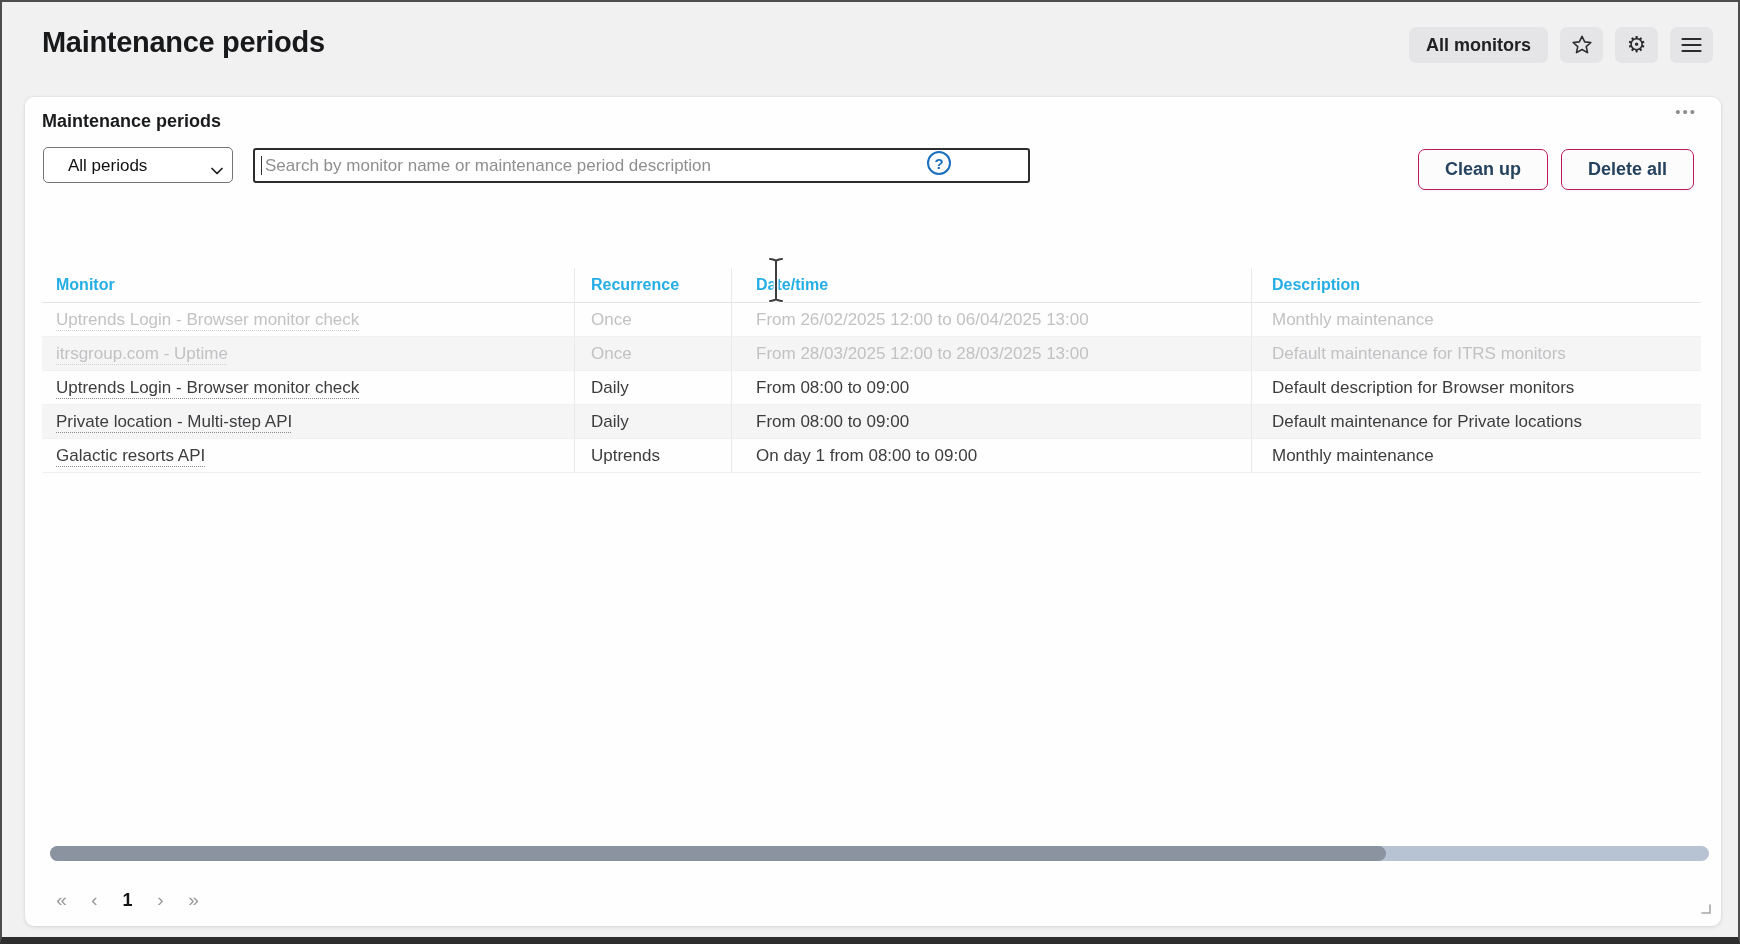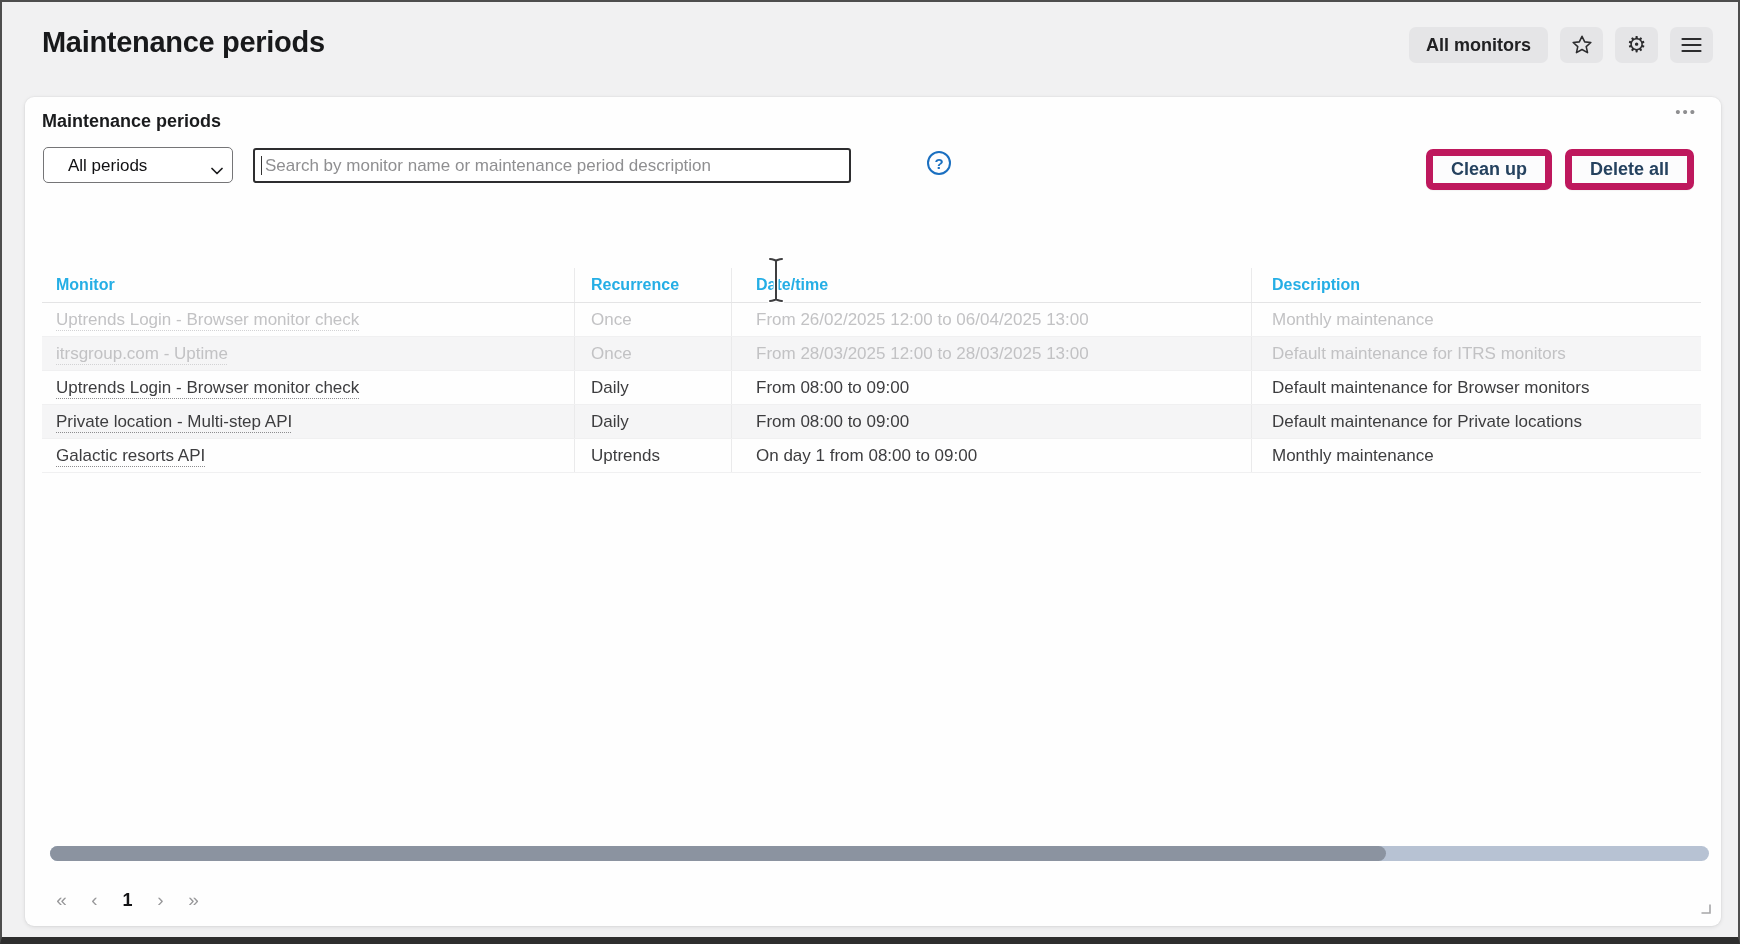--- a/index.html
+++ b/index.html
@@ -46,38 +46,38 @@
   }
   
   .filter-row { position:absolute; left:0; top:48px; width:100%; height:42px; }
   .period-select-wrap { position:absolute; left:18px; top:2px; width:190px; height:36px; }
   select.period-select {
     width:100%; height:100%; font-family:inherit; font-size:17px; color:#101012;
     background:#fff; border:1.5px solid #757577; border-radius:5px;
     padding:0 28px 0 24px; appearance:none; -webkit-appearance:none; cursor:pointer;
   }
   .select-chevron { position:absolute; right:10px; top:14px; pointer-events:none; }
-  .search-wrap { position:absolute; left:228px; top:3px; width:598px; height:35px; }
+  .search-wrap { position:absolute; left:228px; top:3px; width:777px; height:35px; }
   input.search-input {
     width:100%; height:100%; font-family:inherit; font-size:17px;
     border:2px solid #2d2d2f; border-radius:3px; background:#fff;
     padding:0 8px 0 10px; color:#222;
   }
   input.search-input::placeholder { color:#8f8f91; opacity:1; }
   .caret { position:absolute; left:8px; top:8px; width:1px; height:19px; background:#333; }
   .help-badge {
     position:absolute; left:902px; top:6px; width:24px; height:24px;
     border:2px solid #1a6fc0; border-radius:50%; color:#1a6fc0;
     font-size:15px; font-weight:700; display:flex; align-items:center; justify-content:center;
     background:#fdfdfe; cursor:pointer;
   }
   .action-btns { position:absolute; right:27px; top:4px; display:flex; gap:13px; }
   .outline-btn {
-    height:41px; padding:0 18px; background:#fcfcfd;
-    border:7px solid #be185d; border-radius:7px; cursor:pointer;
+    height:41px; padding:0 26px; background:#fcfcfd;
+    border:1px solid #be185d; border-radius:7px; cursor:pointer;
     font-family:inherit; font-size:18px; font-weight:600; color:#25425f;
     box-shadow:0 1px 1px rgba(0,0,0,0.04);
   }
   
   .ibeam { position:absolute; left:742px; top:160px; z-index:40; pointer-events:none; }
   
   .table { position:absolute; left:17px; top:129px; width:1659px; }
   .t-row { display:grid; grid-template-columns:532px 157px 520px 450px; }
   .t-head .cell { font-size:16px; font-weight:700; color:#25aee5; line-height:34px;margin-top:42px; }
   .t-head { border-bottom:1px solid #e4e4e5; }
@@ -188,21 +188,21 @@
     <div class="t-row data-row muted striped">
       <div class="cell c1"><span class="monitor-link">itrsgroup.com - Uptime</span></div>
       <div class="cell c2">Once</div>
       <div class="cell c3">From 28/03/2025 12:00 to 28/03/2025 13:00</div>
       <div class="cell c4">Default maintenance for ITRS monitors</div>
     </div>
     <div class="t-row data-row">
       <div class="cell c1"><span class="monitor-link">Uptrends Login - Browser monitor check</span></div>
       <div class="cell c2">Daily</div>
       <div class="cell c3">From 08:00 to 09:00</div>
-      <div class="cell c4">Default maintenance for Browser monitors</div>
+      <div class="cell c4">Default description for Browser monitors</div>
     </div>
     <div class="t-row data-row striped">
       <div class="cell c1"><span class="monitor-link">Private location - Multi-step API</span></div>
       <div class="cell c2">Daily</div>
       <div class="cell c3">From 08:00 to 09:00</div>
       <div class="cell c4">Default maintenance for Private locations</div>
     </div>
     <div class="t-row data-row">
       <div class="cell c1"><span class="monitor-link">Galactic resorts API</span></div>
       <div class="cell c2">Uptrends</div>

